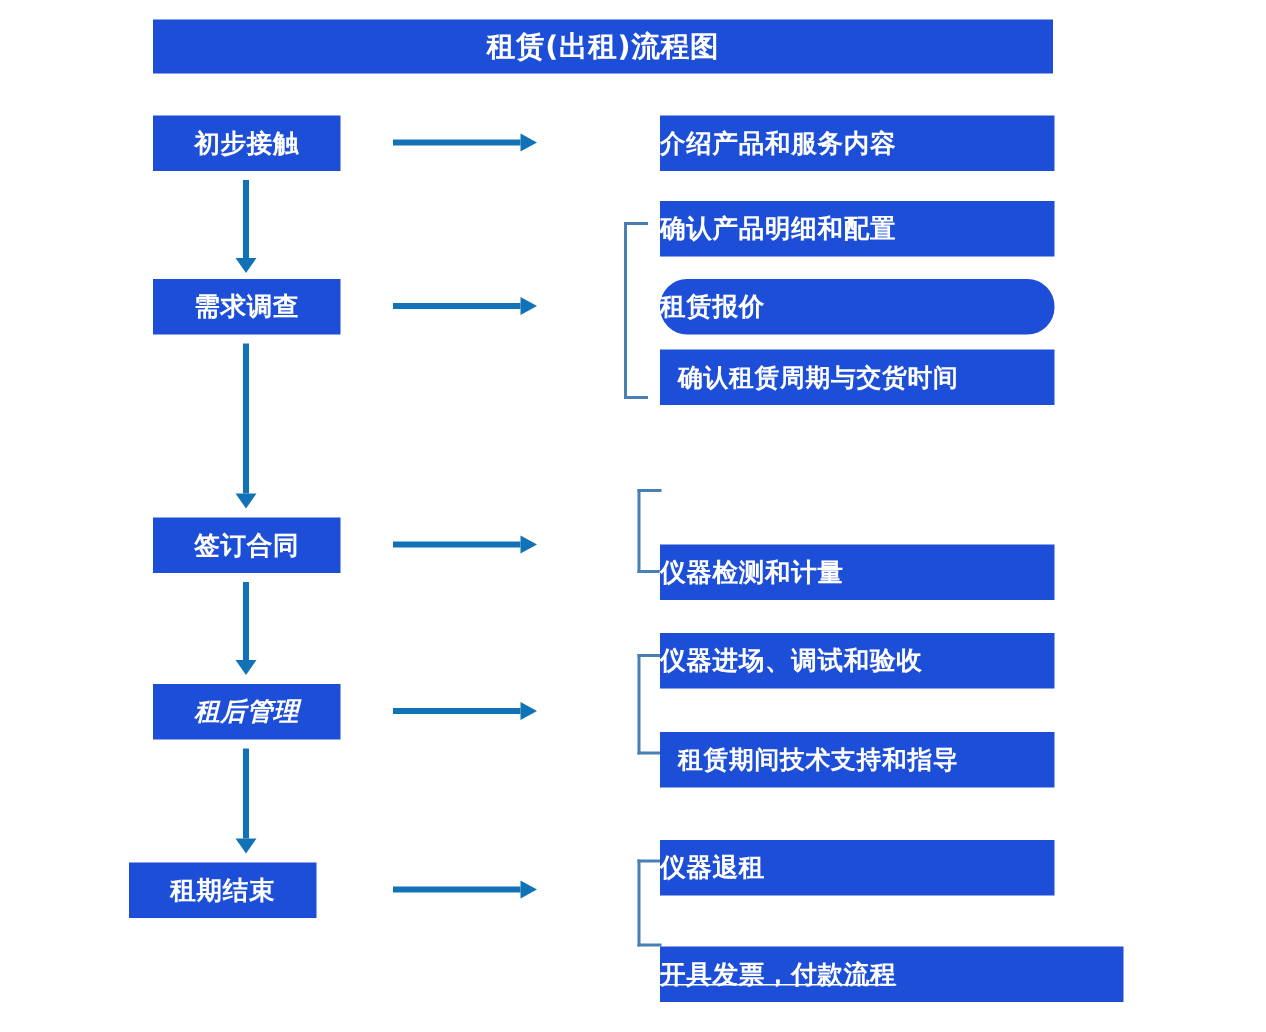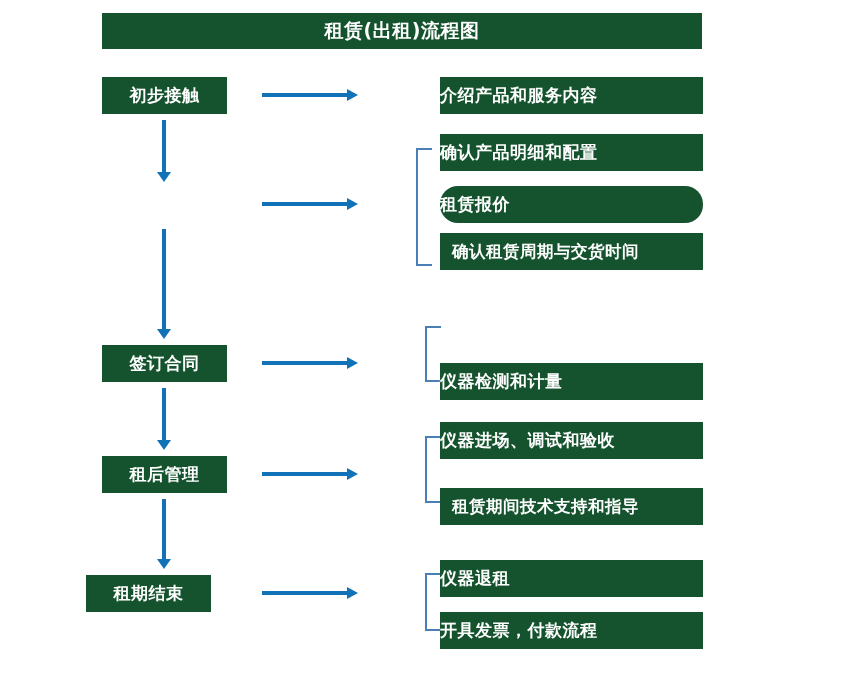--- a/index.html
+++ b/index.html
@@ -13,21 +13,21 @@
   }
   #canvas {
     position: relative;
     width: 844px;
     height: 688px;
     background: #ffffff;
     overflow: hidden;
   }
   .box {
     position: absolute;
-    background: #14532d;
+    background: #1d4ed8;
     color: #ffffff;
     font-weight: bold;
     display: flex;
     align-items: center;
     box-sizing: border-box;
     letter-spacing: 0.5px;
     white-space: nowrap;
   }
   .title-bar {
     justify-content: center;
@@ -98,24 +98,25 @@
 </style>
 </head>
 <body>
 
 <div id="canvas">
 
   <div class="box title-bar" style="left:102px; top:13px; width:600px; height:36px;">租赁(出租)流程图</div>
 
   <div class="box stage-box" style="left:102px; top:77px; width:125px; height:37px;text-align:right;">初步接触</div>
 
+  <div class="box stage-box" style="left:102px; top:186px; width:125px; height:37px;">需求调查</div>
 
   <div class="box stage-box" style="left:102px; top:345px; width:125px; height:37px;">签订合同</div>
 
-  <div class="box stage-box" style="left:102px; top:456px; width:125px; height:37px;">租后管理</div>
+  <div class="box stage-box" style="left:102px; top:456px; width:125px; height:37px;font-style:italic;">租后管理</div>
 
   <div class="box stage-box" style="left:86px; top:575px; width:125px; height:37px;text-align:center;">租期结束</div>
 
   <div class="v-arrow" style="left:157px; top:120px; height:62px;">
     <div class="shaft" style="height:52px;"></div>
     <div class="head" style="top:52px;"></div>
   </div>
 
   <div class="v-arrow" style="left:157px; top:229px; height:110px;">
     <div class="shaft" style="height:100px;"></div>
@@ -175,15 +176,15 @@
 
 
   <div class="box detail-box" style="left:440px; top:363px; width:263px; height:37px;">仪器检测和计量</div>
 
   <div class="box detail-box" style="left:440px; top:422px; width:263px; height:37px;">仪器进场、调试和验收</div>
 
   <div class="box detail-box overflow-text" style="left:440px; top:488px; width:263px; height:37px;">租赁期间技术支持和指导</div>
 
   <div class="box detail-box" style="left:440px; top:560px; width:263px; height:37px;">仪器退租</div>
 
-  <div class="box detail-box" style="left:440px; top:612px; width:263px; height:37px;">开具发票，付款流程</div>
+  <div class="box detail-box" style="left:440px; top:631px; width:309px; height:37px;text-decoration:underline;">开具发票，付款流程</div>
 
 </div>
 
 </body></html>

